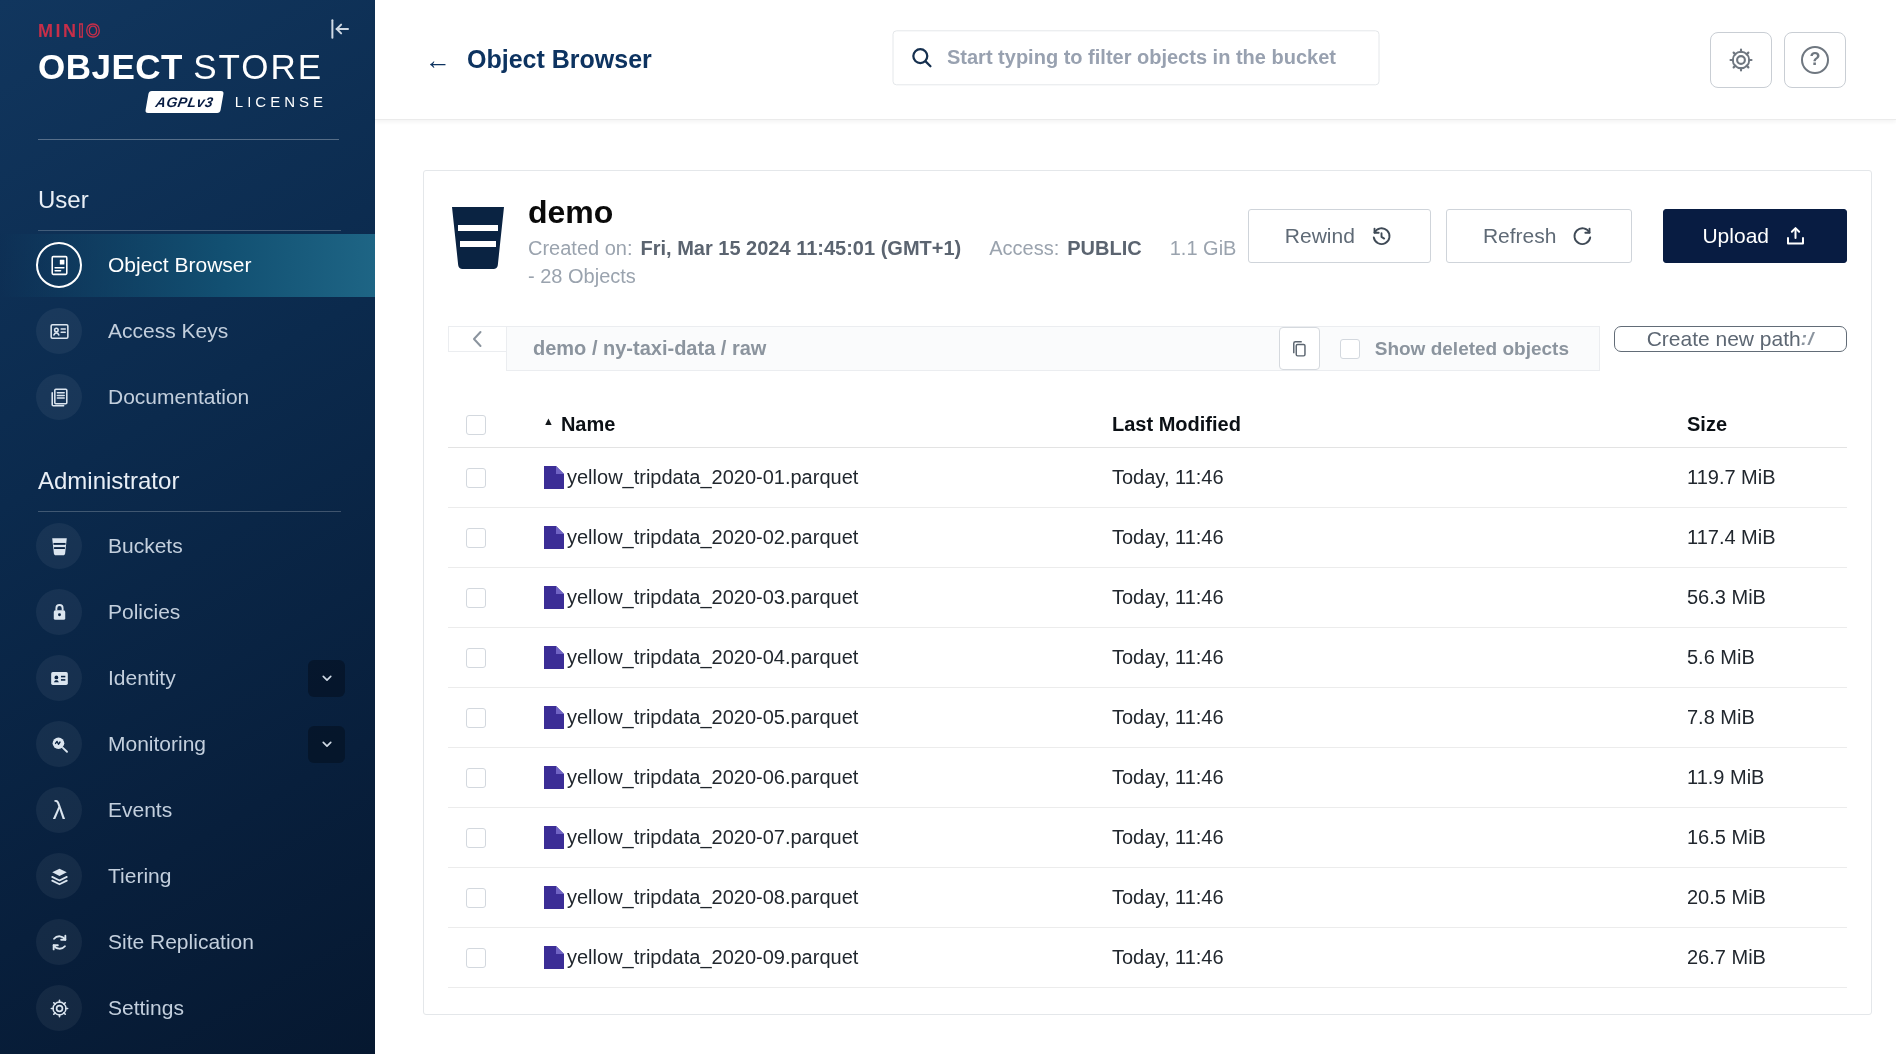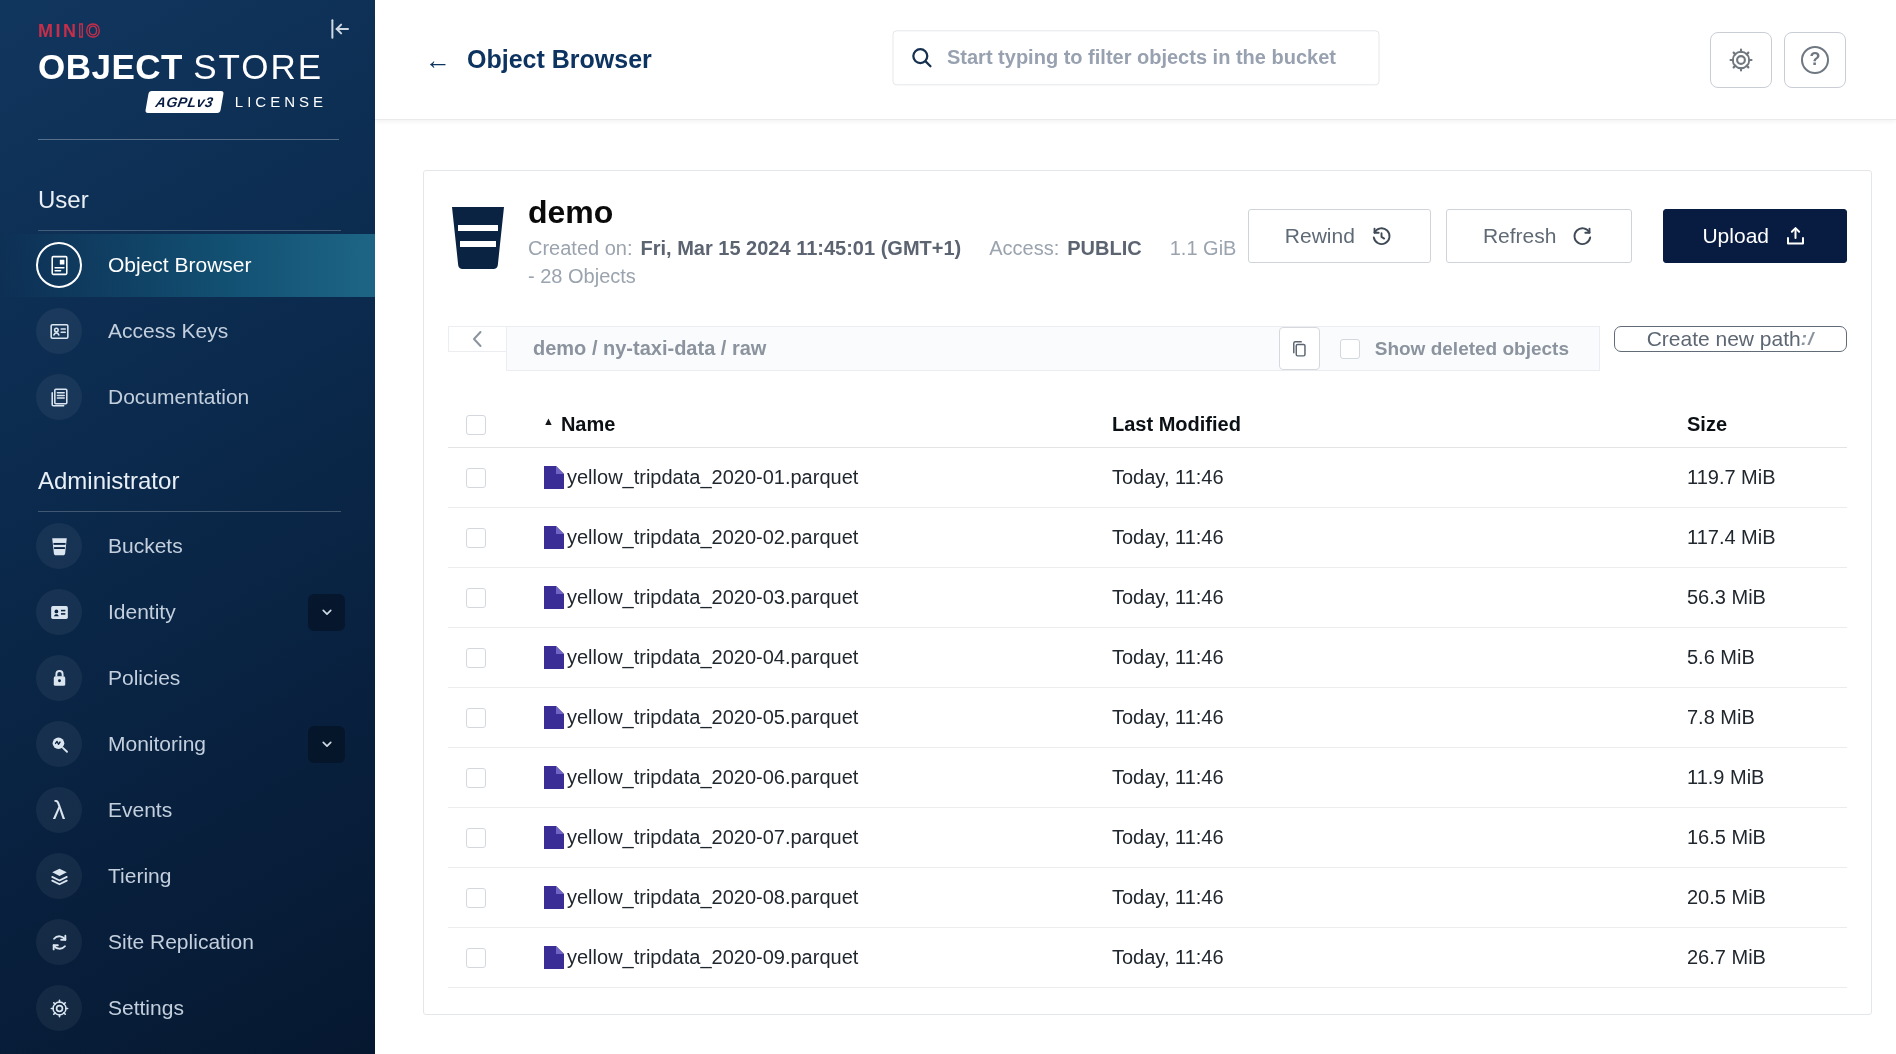--- a/index.html
+++ b/index.html
@@ -170,43 +170,43 @@
               <path d="M5 4h14l-1.6 14.6c-.1 1-.9 1.7-1.9 1.7H8.5c-1 0-1.8-.7-1.9-1.7L5 4z" fill="currentColor"></path>
               <rect x="6.2" y="8.6" width="11.6" height="1.8" fill="#0a2342"></rect>
               <rect x="6.8" y="12.6" width="10.4" height="1.8" fill="#0a2342"></rect>
             </svg>
           </div>
           <div class="side-label">Buckets</div>
         </div>
         <div class="side-item">
           <div class="side-icon">
             <svg viewBox="0 0 24 24">
+              <rect x="6.5" y="9.8" width="11" height="9.2" rx="1.6" fill="currentColor"></rect>
+              <path d="M9 10V7.8a3 3 0 0 1 6 0V10" fill="none" stroke="currentColor" stroke-width="1.8"></path>
+              <circle cx="12" cy="14.2" r="1.4" fill="#0a2342"></circle>
+            </svg>
+          </div>
+          <div class="side-label">Policies</div>
+        </div>
+        <div class="side-item">
+          <div class="side-icon">
+            <svg viewBox="0 0 24 24">
               <rect x="4" y="5.8" width="16" height="12.4" rx="1.6" fill="currentColor"></rect>
               <circle cx="9" cy="11" r="1.8" fill="#0a2342"></circle>
               <path d="M6.6 15.6c.5-1.4 1.3-2 2.4-2s1.9.6 2.4 2z" fill="#0a2342"></path>
               <rect x="13.4" y="9.4" width="4.2" height="1.5" fill="#0a2342"></rect>
               <rect x="13.4" y="12.6" width="4.2" height="1.5" fill="#0a2342"></rect>
             </svg>
           </div>
           <div class="side-label">Identity</div>
           <div class="side-chevron">
             <svg viewBox="0 0 24 24" fill="none" stroke="#cfd9e4" stroke-width="2" stroke-linecap="round" stroke-linejoin="round">
               <path d="M7.5 10l4.5 4.5L16.5 10"></path>
             </svg>
           </div>
-        </div>
-        <div class="side-item">
-          <div class="side-icon">
-            <svg viewBox="0 0 24 24">
-              <rect x="6.5" y="9.8" width="11" height="9.2" rx="1.6" fill="currentColor"></rect>
-              <path d="M9 10V7.8a3 3 0 0 1 6 0V10" fill="none" stroke="currentColor" stroke-width="1.8"></path>
-              <circle cx="12" cy="14.2" r="1.4" fill="#0a2342"></circle>
-            </svg>
-          </div>
-          <div class="side-label">Policies</div>
         </div>
         <div class="side-item">
           <div class="side-icon">
             <svg viewBox="0 0 24 24" fill="none" stroke="currentColor" stroke-width="1.8">
               <circle cx="11" cy="10.8" r="5.6" fill="currentColor" stroke="none"></circle>
               <path d="M15.3 15.2L19.2 19" stroke-linecap="round"></path>
               <path d="M8.2 11l1.4-2 1.4 2.8 1.5-2.2" stroke="#0a2342" stroke-width="1.3" fill="none" stroke-linecap="round" stroke-linejoin="round"></path>
             </svg>
           </div>
           <div class="side-label">Monitoring</div>

